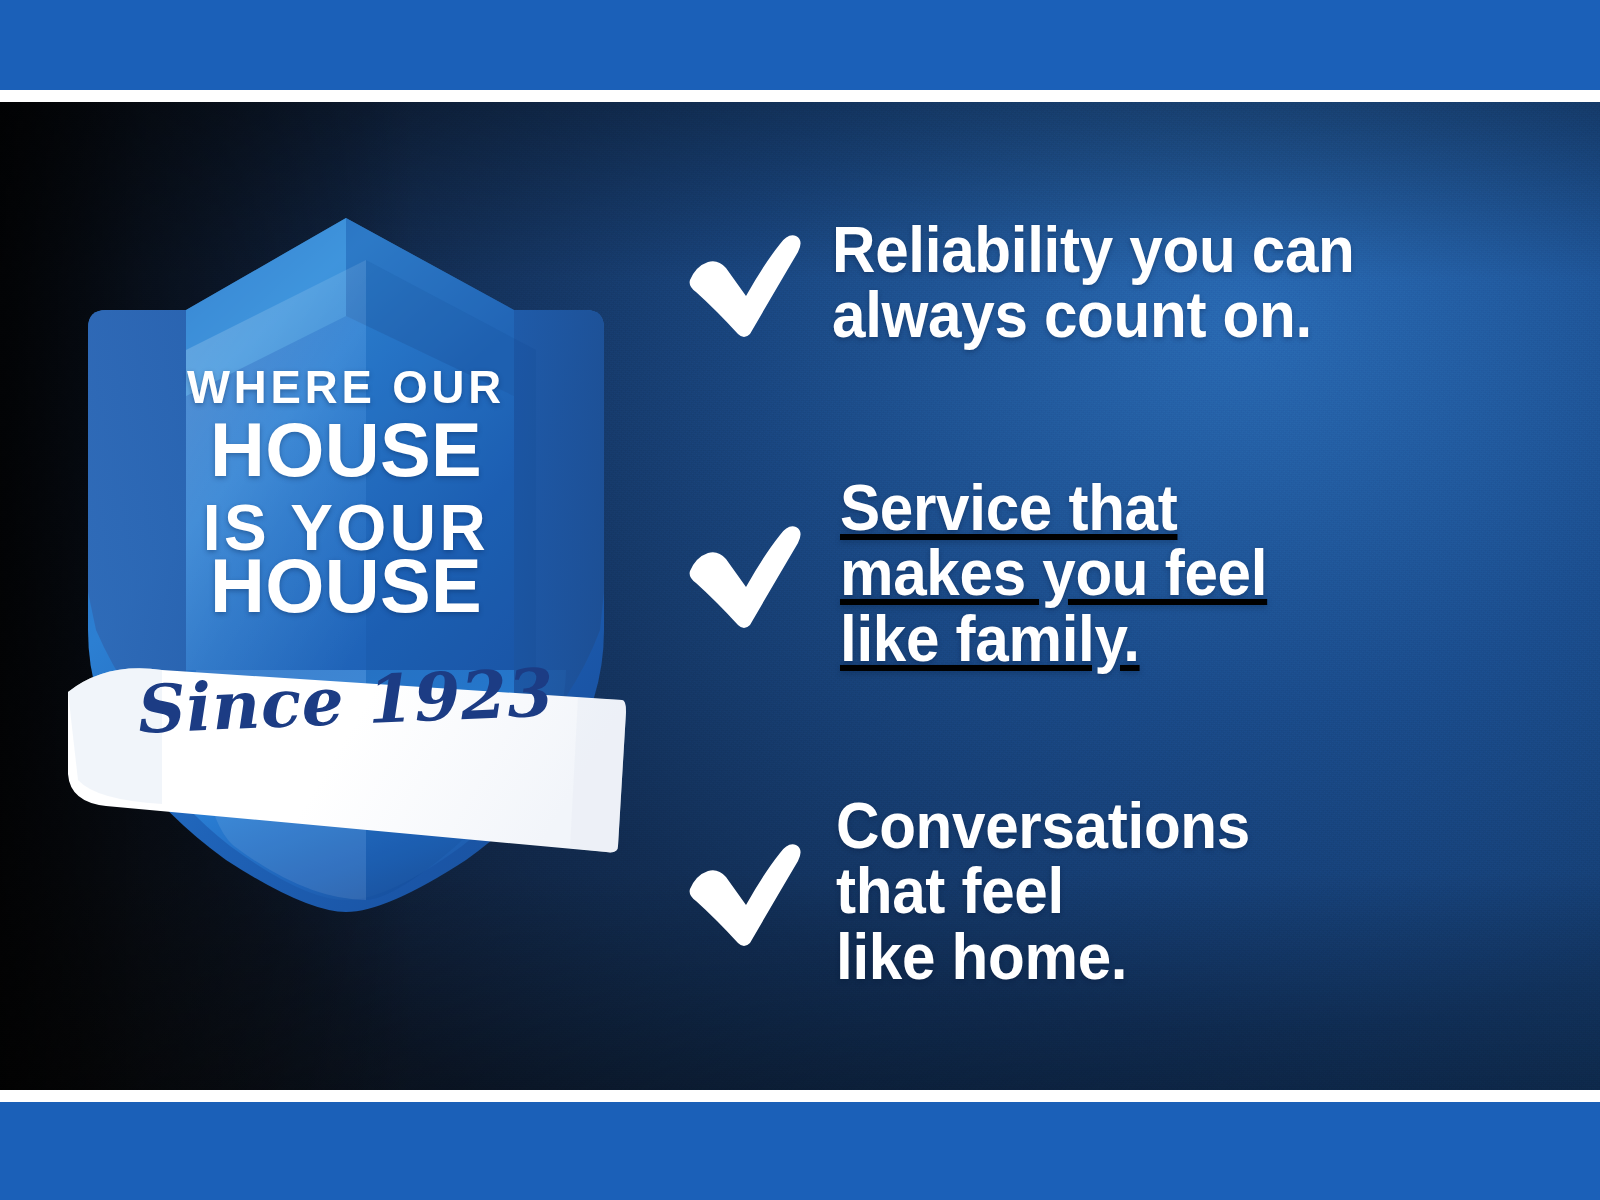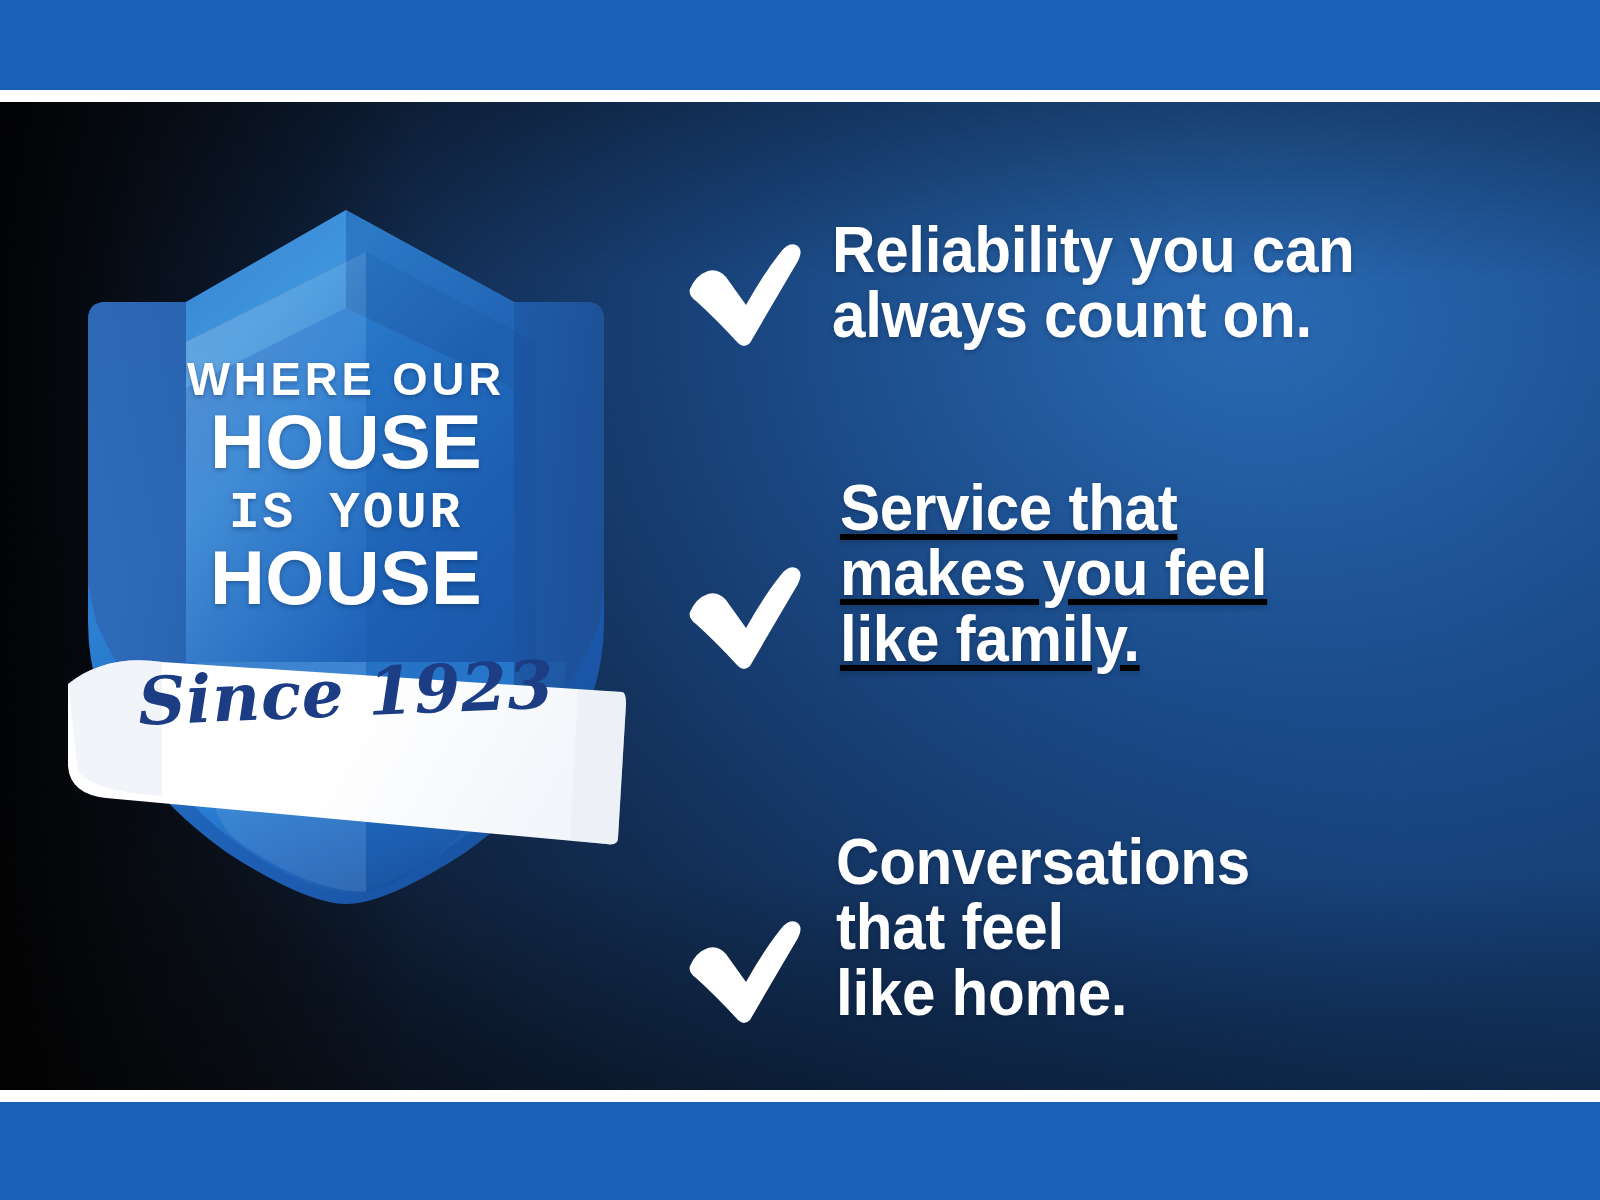--- a/index.html
+++ b/index.html
@@ -90,42 +90,42 @@
       linear-gradient(90deg, rgba(0,0,0,0.85) 0%, rgba(0,0,0,0.45) 9%, rgba(0,0,0,0.0) 26%),
       linear-gradient(0deg,  rgba(0,0,0,0.35) 0%, rgba(0,0,0,0.0) 22%),
       linear-gradient(180deg,rgba(0,0,0,0.28) 0%, rgba(0,0,0,0.0) 18%);
     pointer-events: none;
   }
 
   
   #badge {
     position: absolute;
     left: 66px;
-    top: 192px;
+    top: 200px;
     width: 560px;
     height: 720px;
   }
   #badge svg { display: block; width: 560px; height: 720px; overflow: visible; }
 
   .badge-text {
     position: absolute;
     left: 0;
     width: 560px;
     text-align: center;
     color: #ffffff;
     font-family: "Liberation Sans", sans-serif;
     font-weight: 700;
     letter-spacing: 0.02em;
     line-height: 1;
     text-shadow: 0 2px 5px rgba(0,30,70,0.35);
     white-space: nowrap;
   }
   .bt-1 { top: 164px; font-size: 46px; letter-spacing: 0.085em; transform: scaleX(0.99); }
   .bt-2 { top: 212px; font-size: 76px; letter-spacing: 0.005em; }
-  .bt-3 { top: 296px; font-size: 51px; letter-spacing: 0.055em; font-family: Liberation Mono, monospace; }
+  .bt-3 { top: 296px; font-size: 64px; letter-spacing: 0.055em; }
   .bt-4 { top: 348px; font-size: 76px; letter-spacing: 0.005em; }
 
   .badge-since {
     position: absolute;
     left: 0;
     top: 468px;
     width: 560px;
     text-align: center;
     color: #1c3c84;
     font-family: "DejaVu Serif", serif;
@@ -142,25 +142,25 @@
   #bullets {
     position: absolute;
     left: 672px;
     top: 118px;
     width: 840px;
   }
   .bullet {
     position: absolute;
     left: 0;
     display: flex;
-    align-items: flex-end;
+    align-items: center;
   }
   .b1 { top:  96px; }
   .b2 { top: 354px; text-decoration: underline; }
-  .b3 { top: 708px; }
+  .b3 { top: 672px; }
 
   .check {
     flex: 0 0 auto;
     width: 132px;
     height: 118px;
   }
   .check svg { display: block; width: 132px; height: 118px; }
 
   .bullet-text {
     flex: 1 1 auto;

